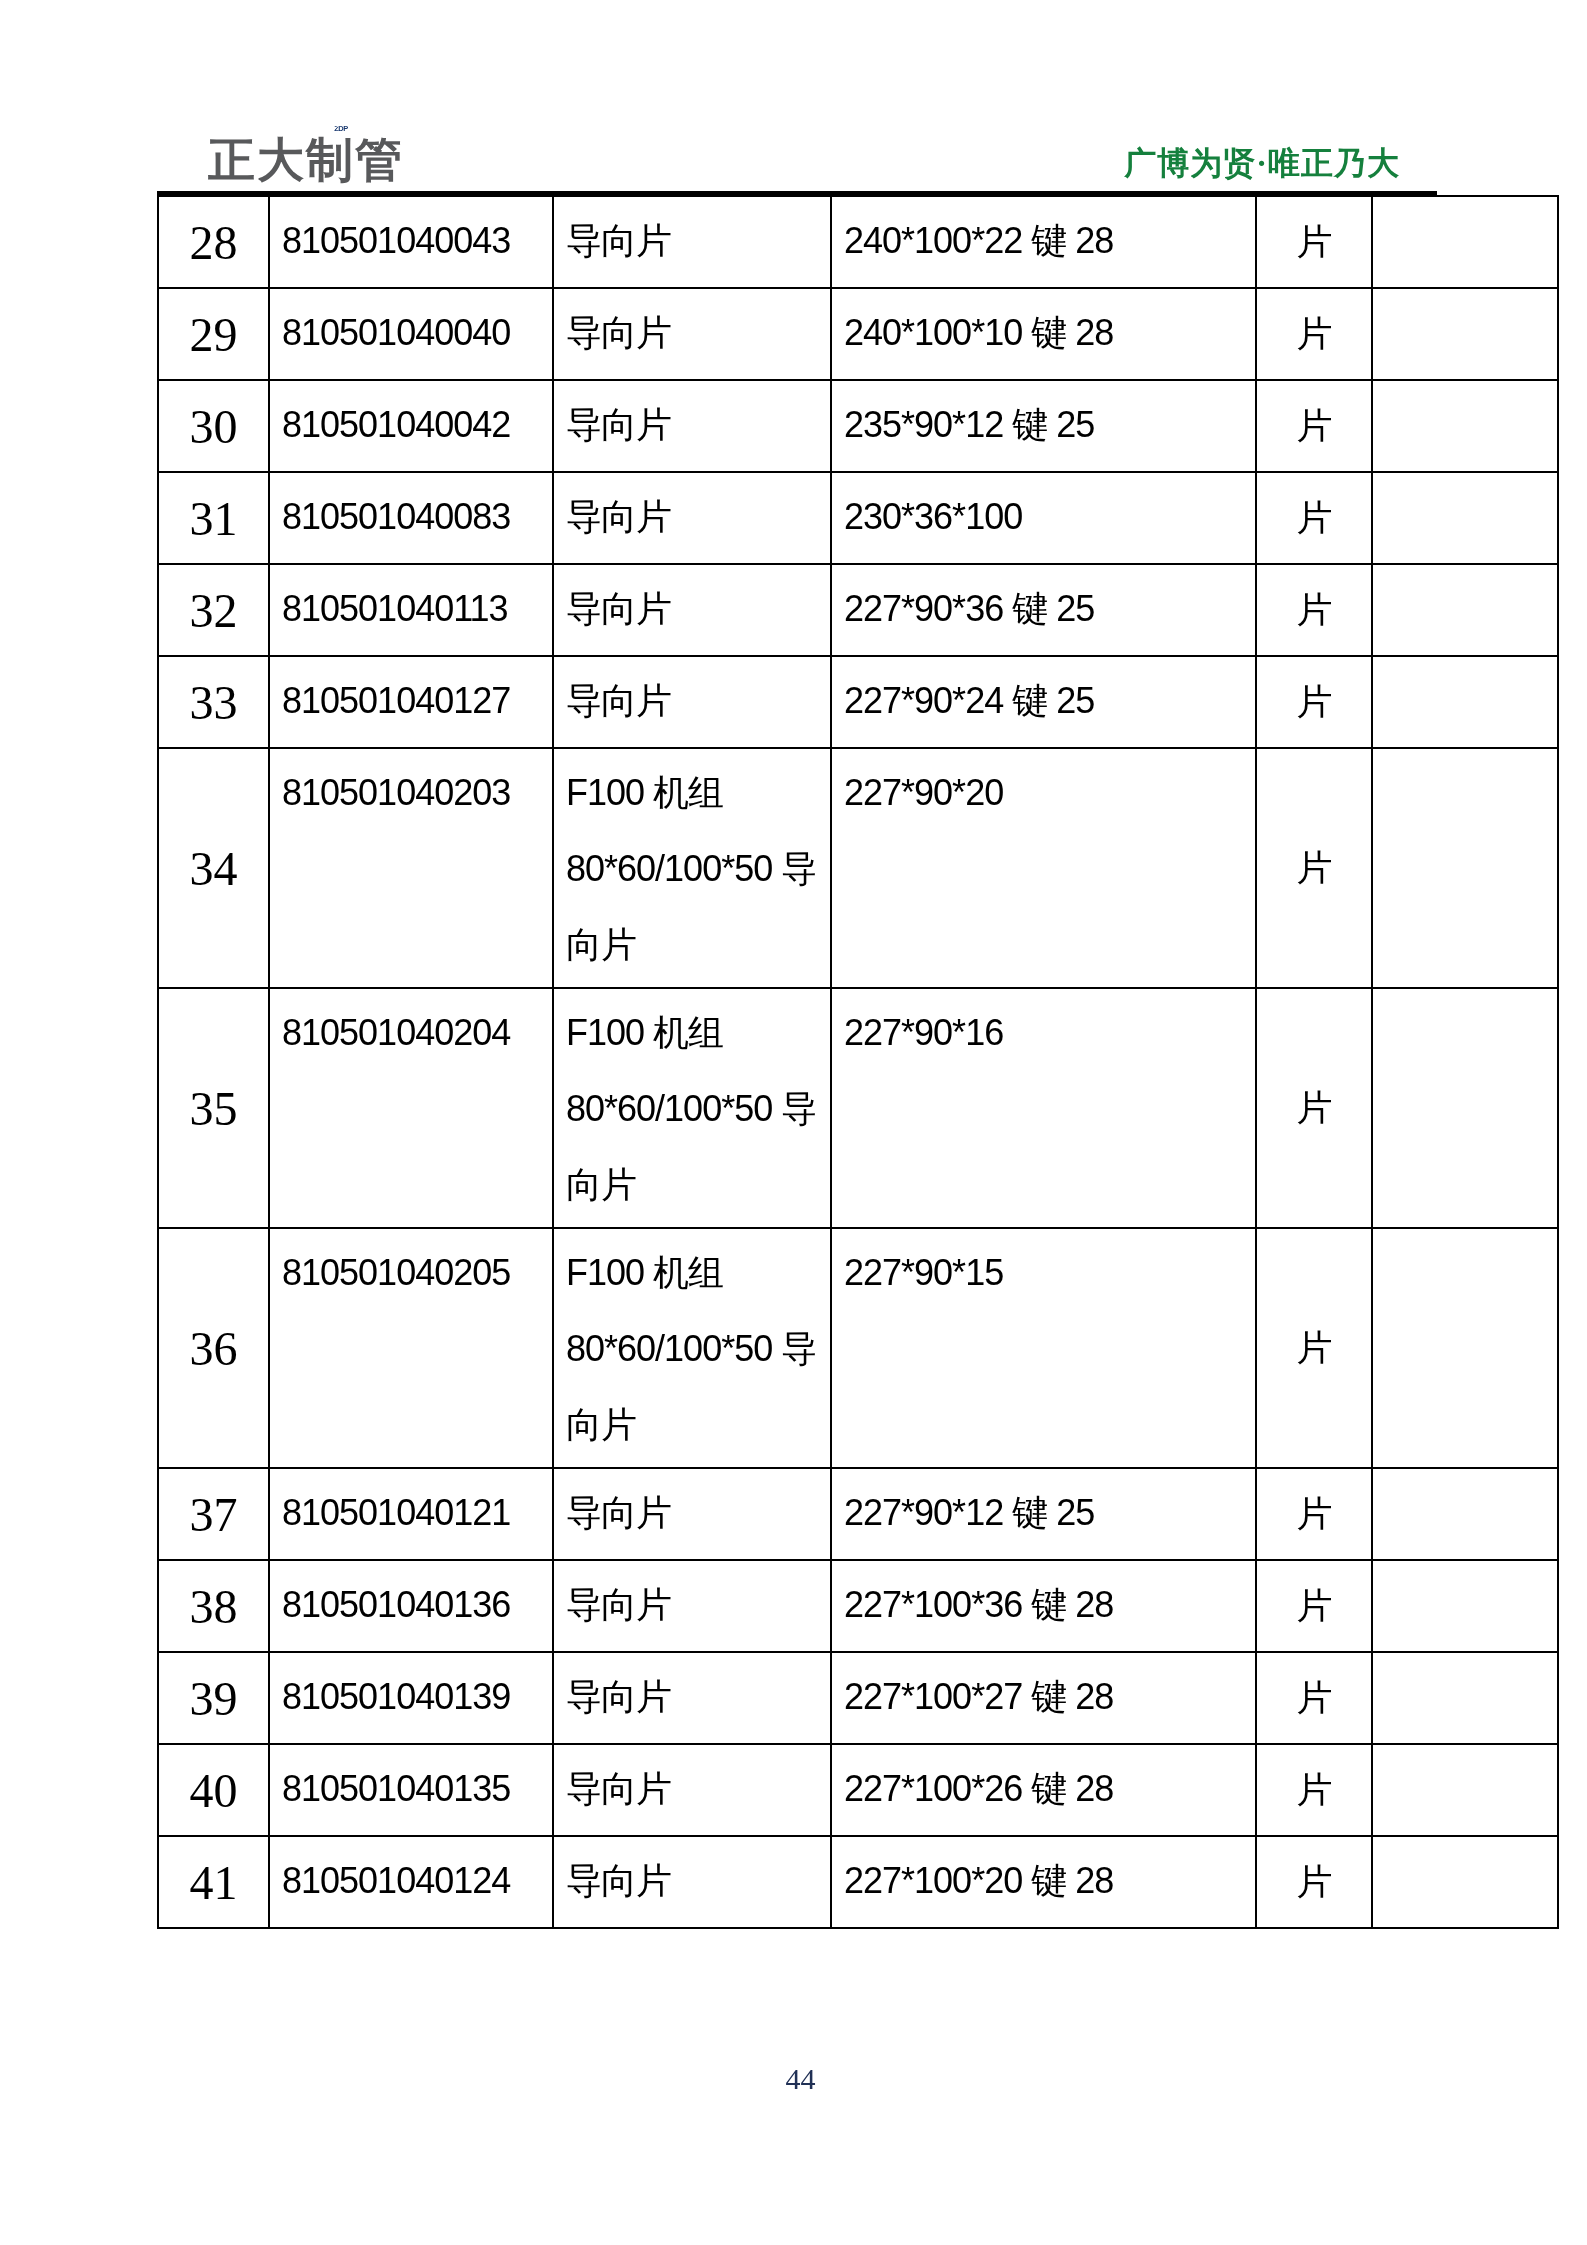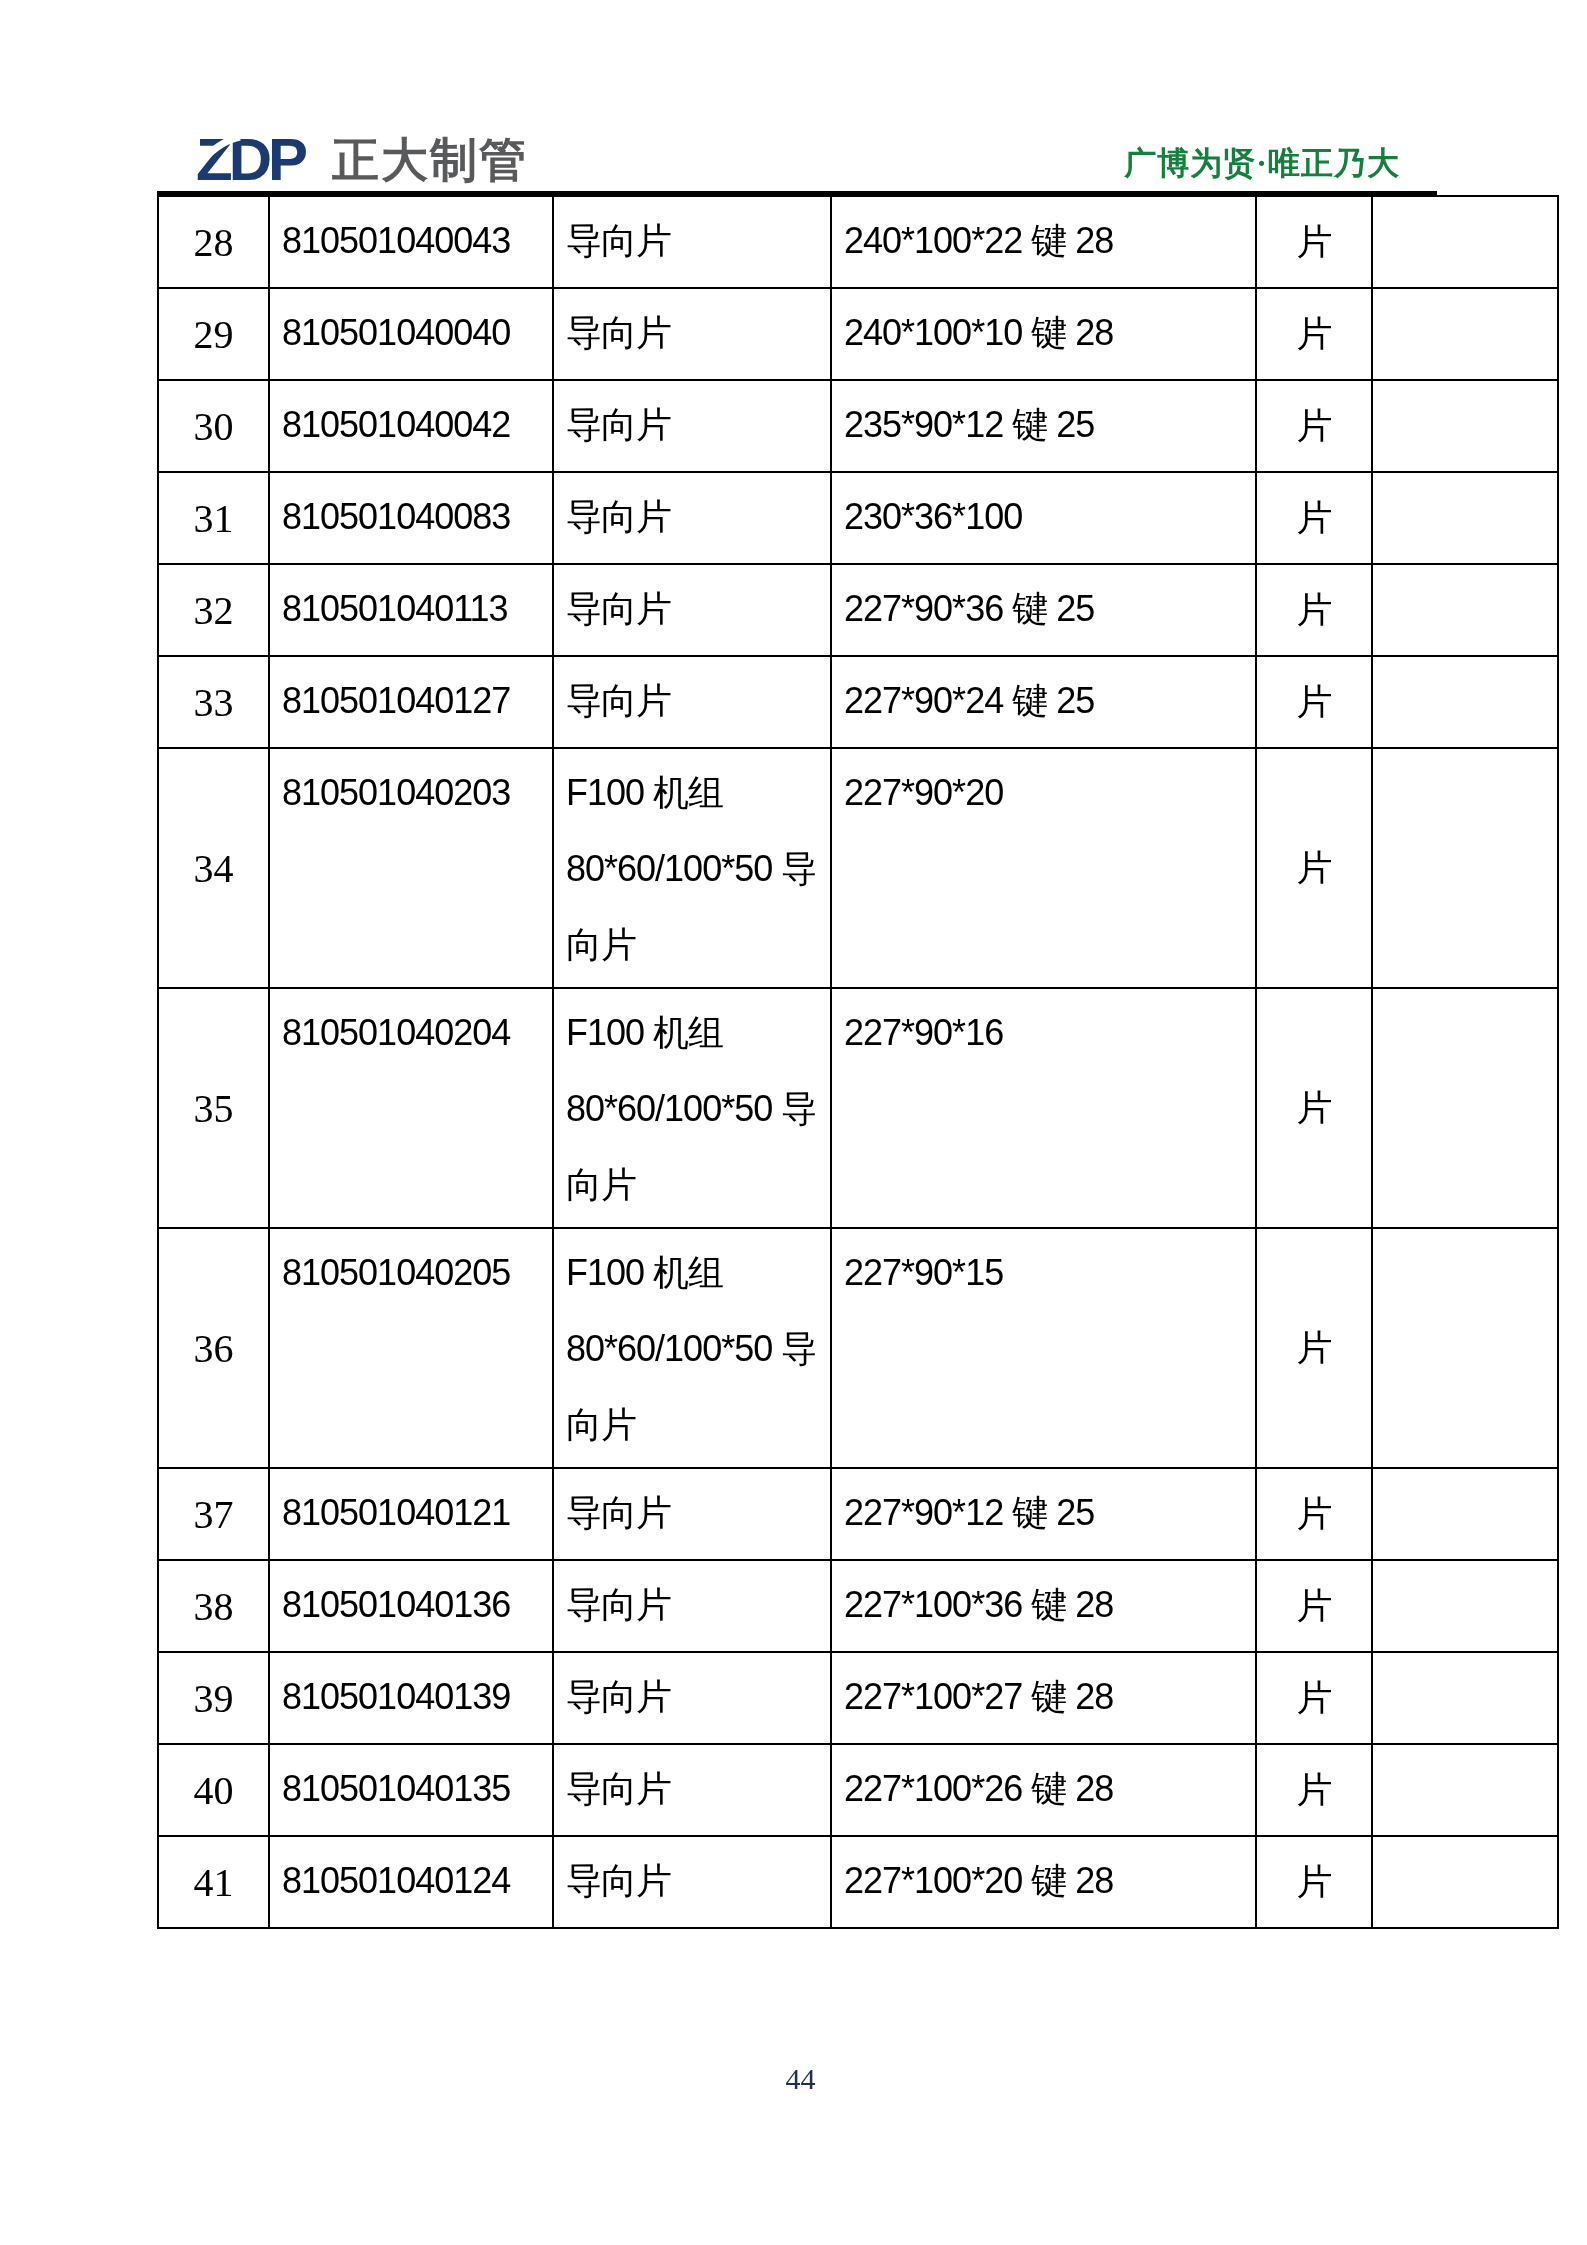--- a/index.html
+++ b/index.html
@@ -3,21 +3,21 @@
 <meta charset="utf-8">
 <style>
   html,body{margin:0;padding:0;background:#ffffff;}
   body{
     width:1587px;height:2245px;position:relative;
     font-family:"Liberation Sans",sans-serif;color:#000;
   }
   .page{position:absolute;inset:0;background:#fff;}
 
   
-  .logo{position:absolute;left:196px;top:124px;height:64px;display:flex;align-items:flex-end;}
+  .logo{position:absolute;left:196px;top:124px;height:64px;display:flex;align-items:flex-end;flex-direction:column;}
   .logo svg{display:block;}
   .logo-cn{
     font-family:"Liberation Sans",sans-serif;
     font-size:47px;font-weight:bold;color:#58595b;
     letter-spacing:2px;line-height:56px;margin-left:12px;
   }
   .slogan{
     position:absolute;top:142px;right:187px;
     font-family:"Liberation Serif",serif;
     font-size:32px;font-weight:bold;color:#15803d;
@@ -35,21 +35,21 @@
   .parts td{
     border:2px solid #000;
     font-size:36px;letter-spacing:-1px;
     line-height:76px;vertical-align:top;
     padding:6px 10px 4px 12px;
     white-space:pre;overflow:hidden;
   }
   .parts tr{height:92px;}
   .parts tr.tall{height:240px;}
   td.c-no{
-    font-family:"Liberation Serif",serif;font-size:40px;letter-spacing:0;
+    font-family:"Liberation Serif",serif;font-size:48px;letter-spacing:0;
     text-align:center;vertical-align:middle;line-height:normal;padding:0;
   }
   td.c-unit{
     text-align:center;vertical-align:middle;line-height:normal;padding:0;
   }
   td.c-notes{padding:0;}
 
   
   .footer-page{
     position:absolute;top:2062px;left:7px;width:100%;

